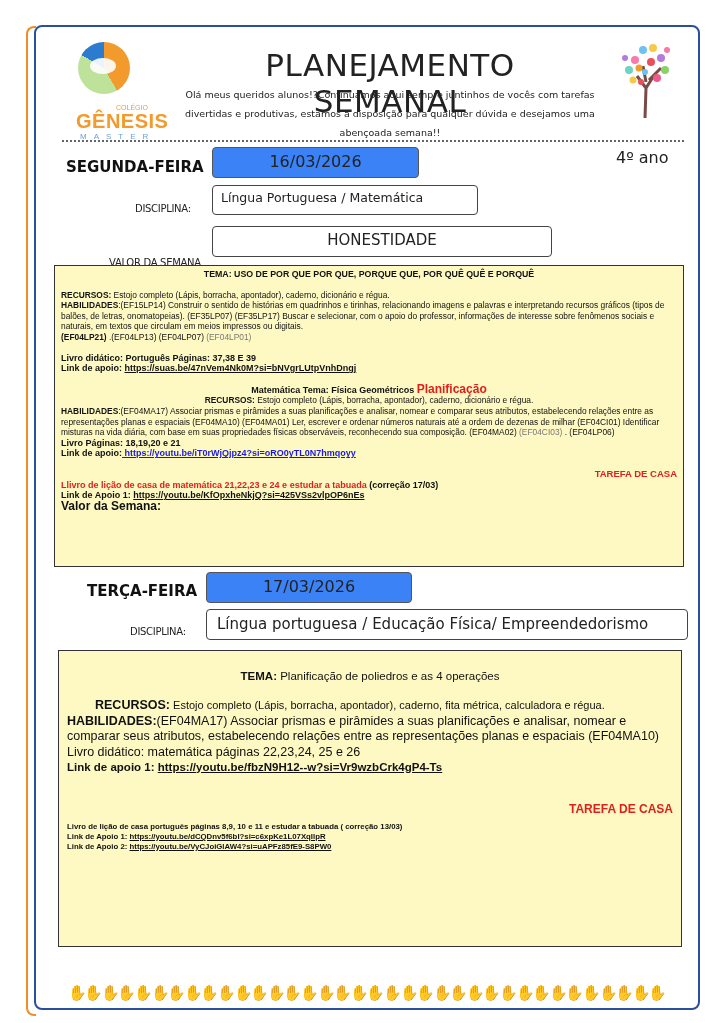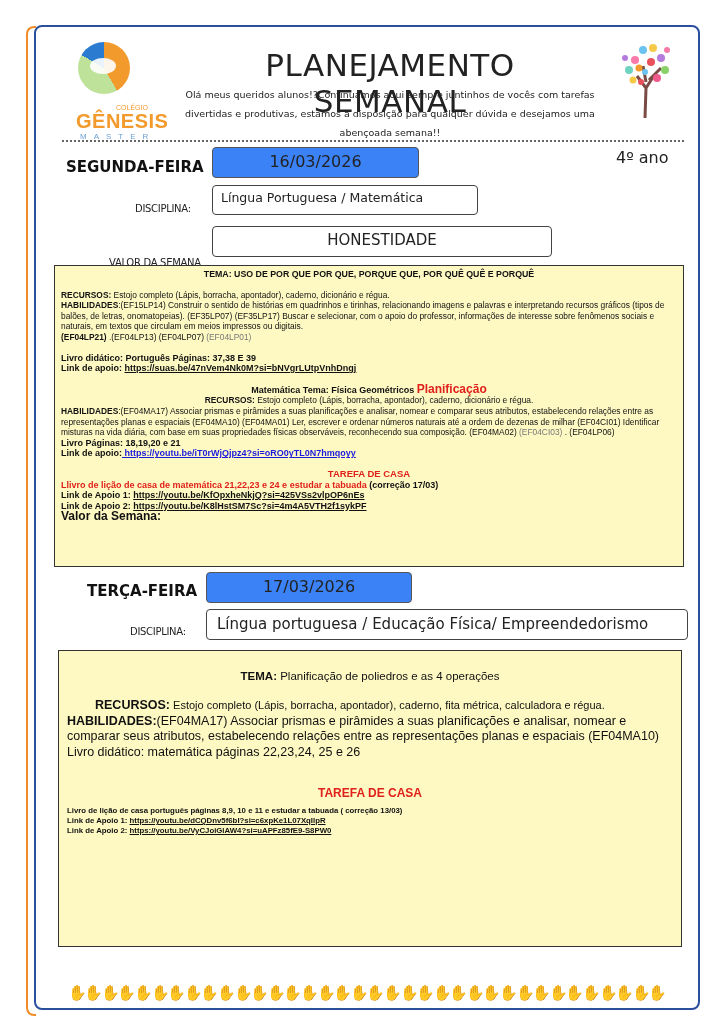--- a/index.html
+++ b/index.html
@@ -41,21 +41,21 @@
   .field-box { position: absolute; border: 1.5px solid #444; border-radius: 4px; background: #fff;
     font-family: "DejaVu Sans", sans-serif; color: #222; }
   .grade { position: absolute; left: 616px; top: 148px; font-family: "DejaVu Sans", sans-serif; font-size: 16px; color: #222; }
 
   
   .panel { position: absolute; border: 1.5px solid #333; background: #fef9c3; }
   .p1 { left: 54px; top: 265px; width: 630px; height: 302px; font-size: 8.4px; line-height: 10.6px; padding: 3px 6px; }
   .p2 { left: 58px; top: 650px; width: 624px; height: 297px; padding: 16px 8px; }
   .center { text-align: center; }
   .b { font-weight: bold; }
-  .red { color: #e0201b; }
+  .red { color: #e0201b; text-align: right; }
   .gray { color: #777; }
   .link { text-decoration: underline; font-weight: bold; color: #111; }
   .blue-link { text-decoration: underline; color: #1a1adf; font-weight: bold; }
   .gap { height: 10px; }
 
   .p2 .tema { font-size: 11.5px; margin-top: 3px; }
   .p2 .body { font-size: 12.5px; line-height: 15.5px; margin-top: 16px; }
   .p2 .small { font-size: 7.8px; line-height: 10px; }
 
   
@@ -139,43 +139,43 @@
     <span>Link de apoio:</span><span class="blue-link"> https://youtu.be/iT0rWjQjpz4?si=oRO0yTL0N7hmqoyy</span>
   </div>
   <div class="gap"></div>
   <div class="center b red" style="font-size:9.5px;">TAREFA DE CASA</div>
   <div class="b" style="font-size:9px;">
     <span class="red">Llivro de lição de casa de matemática  21,22,23 e 24  e estudar a tabuada</span><span> (correção 17/03)</span>
   </div>
   <div class="b" style="font-size:9px;">
     <span>Link de Apoio 1: </span><span class="link">https://youtu.be/KfOpxheNkjQ?si=425VSs2vlpOP6nEs</span>
   </div>
-  <div class="b" style="font-size:9px;">
-    <span>Link de Apoio 2: </span><span class="link">https://youtu.be/K8lHstSM7Sc?si=4m4A5VTH2f1sykPF</span>
-  </div>
   <div class="b" style="font-size:12px;">Valor da Semana:</div>
 </div>
 
 <div class="day-label" style="left:87px;top:582px;">TERÇA-FEIRA</div>
 <div class="date-box" style="left:206px;top:572px;width:206px;">17/03/2026</div>
 <div class="field-label" style="left:130px;top:626px;">DISCIPLINA:</div>
 <div class="field-box" style="left:206px;top:609px;width:482px;height:31px;font-size:15px;padding:0 10px;line-height:28px;">Língua portuguesa  / Educação Física/ Empreendedorismo</div>
 
 <div class="panel p2">
   <div class="center tema">
     <span class="b">TEMA:</span><span>  Planificação de poliedros  e as 4 operações</span>
   </div>
   <div class="body">
     <div style="text-indent:28px;">
       <span class="b">RECURSOS:</span><span style="font-size:11px;"> Estojo completo (Lápis, borracha,  apontador),  caderno,  fita métrica, calculadora e régua.</span>
     </div>
     <div>
       <span class="b">HABILIDADES:</span><span>(EF04MA17)  Associar prismas e pirâmides a suas planificações e analisar, nomear e comparar seus atributos, estabelecendo relações entre as representações planas e espaciais (EF04MA10)</span>
     </div>
     <div>Livro didático: matemática páginas 22,23,24, 25 e 26</div>
+    <div class="b" style="font-size:11.5px;">
+      <span>Link de apoio 1:  </span><span class="link">https://youtu.be/fbzN9H12--w?si=Vr9wzbCrk4gP4-Ts</span>
+    </div>
   </div>
   <div class="center b red" style="font-size:12px;margin-top:26px;">TAREFA  DE CASA</div>
   <div class="small" style="margin-top:6px;">
     <div class="b">Livro de lição de casa  português  páginas 8,9, 10 e 11 e estudar a tabuada ( correção 13/03)</div>
     <div class="b">
       <span>Link de Apoio 1:  </span><span class="link">https://youtu.be/dCQDnv5f6bI?si=c6xpKe1L07XqIlpR</span>
     </div>
     <div class="b">
       <span>Link de Apoio 2:  </span><span class="link">https://youtu.be/VyCJoiGlAW4?si=uAPFz85fE9-S8PW0</span>
     </div>

